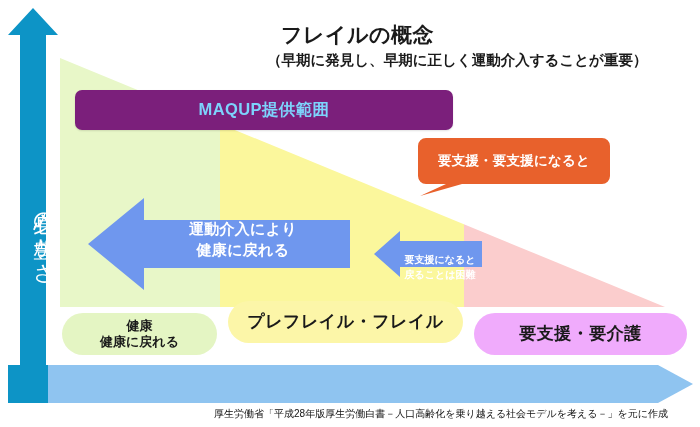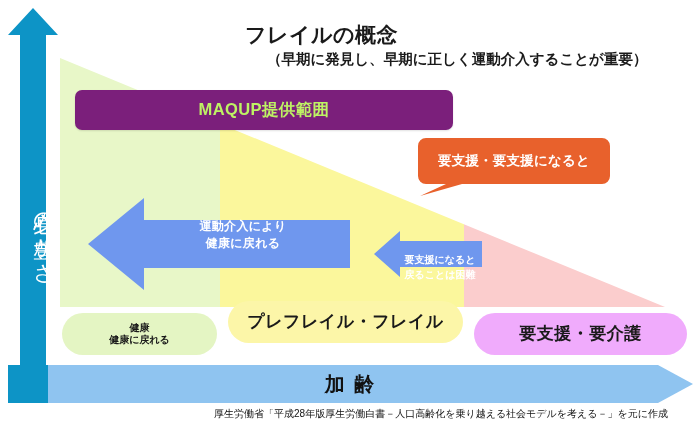--- a/index.html
+++ b/index.html
@@ -34,38 +34,38 @@
   
   .triangle{position:absolute;left:60px;top:58px;width:610px;height:252px;}
   .triangle svg{display:block;}
 
   
   .title-wrap{position:absolute;left:245px;top:22px;width:450px;}
   .title{
     font-size:21px;font-weight:700;color:#1a1a1a;
     letter-spacing:0.5px;line-height:1.2;
     white-space:nowrap;
+    margin-left:36px;
   }
   .subtitle{
     font-size:14.5px;font-weight:700;color:#1a1a1a;
     letter-spacing:0px;line-height:1.3;
     margin-top:4px;margin-left:22px;
     white-space:nowrap;
-    font-family:Liberation Mono, monospace;
   }
 
   
   .banner{
     position:absolute;left:75px;top:90px;width:378px;height:40px;
     background:#7b1f7b;border-radius:7px;
     display:flex;align-items:center;justify-content:center;
     box-shadow:0 1px 2px rgba(0,0,0,0.12);
   }
   .banner span{
-    color:#bef264;font-size:16.5px;font-weight:700;letter-spacing:0.4px;
+    color:#7dd3fc;font-size:16.5px;font-weight:700;letter-spacing:0.4px;
   }
 
   
   .callout{position:absolute;left:418px;top:138px;width:200px;height:58px;}
   .callout svg{position:absolute;left:0;top:0;}
   .callout span{
     position:absolute;left:0;top:10px;width:192px;height:26px;
     display:flex;align-items:center;justify-content:center;
     color:#ffffff;font-size:13.5px;font-weight:700;letter-spacing:0.2px;
     pointer-events:none;
@@ -80,21 +80,21 @@
   .arrow-small svg{display:block;}
 
   
   .pill{
     position:absolute;height:42px;border-radius:21px;
     display:flex;align-items:center;justify-content:center;
     text-align:center;color:#1a1a1a;
   }
   .pill span{line-height:1.2;}
   #pill-0{left:62px;top:313px;width:155px;background:#e4f5c3;}
-  #pill-0 span{font-size:10px;font-weight:700;}
+  #pill-0 span{font-size:13px;font-weight:700;}
   #pill-1{left:228px;top:301px;width:235px;background:#fcf6a8;}
   #pill-1 span{font-size:17px;font-weight:700;letter-spacing:0.5px;}
   #pill-2{left:474px;top:313px;width:213px;background:#f0abfc;}
   #pill-2 span{font-size:17px;font-weight:700;letter-spacing:0.5px;}
 
   
   .h-axis{position:absolute;left:8px;top:365px;width:685px;height:38px;}
   .h-axis svg{display:block;}
 
   
@@ -147,21 +147,21 @@
       <path d="M8,0 H184 A8,8 0 0 1 192,8 V38 A8,8 0 0 1 184,46 H44 L2,58 L28,46 H8 A8,8 0 0 1 0,38 V8 A8,8 0 0 1 8,0 Z" fill="#e8612c"></path>
     </svg>
     <span>要支援・要支援になると</span>
   </div>
 
   <div class="arrow-big">
     <svg width="262" height="92" viewBox="0 0 262 92">
       <polygon points="0,46 56,0 56,22 262,22 262,70 56,70 56,92" fill="#6f97ee"></polygon>
     </svg>
   </div>
-  <div class="txt" style="position:absolute;left:148px;top:218px;width:190px;text-align:center;color:#ffffff;font-size:12px;font-weight:700;line-height:1.42;letter-spacing:0.3px;">
+  <div class="txt" style="position:absolute;left:148px;top:218px;width:190px;text-align:center;color:#ffffff;font-size:15px;font-weight:700;line-height:1.42;letter-spacing:0.3px;">
     <div>運動介入により</div>
     <div>健康に戻れる</div>
   </div>
 
   <div class="arrow-small">
     <svg width="108" height="46" viewBox="0 0 108 46">
       <polygon points="0,23 26,0 26,10 108,10 108,36 26,36 26,46" fill="#6f97ee"></polygon>
     </svg>
   </div>
   <div class="txt" style="position:absolute;left:398px;top:238px;width:84px;text-align:center;color:#ffffff;font-size:10px;font-weight:700;line-height:1.45;margin-top:15px;">
@@ -183,17 +183,16 @@
   <div class="pill" id="pill-2">
     <span>要支援・要介護</span>
   </div>
 
   <div class="h-axis">
     <svg width="685" height="38" viewBox="0 0 685 38">
       <polygon points="0,0 650,0 685,19 650,38 0,38" fill="#8fc4f0"></polygon>
       <rect x="0" y="0" width="40" height="38" fill="#0d94c6"></rect>
     </svg>
   </div>
-  <div class="txt" style="position:absolute;left:8px;top:365px;width:685px;text-align:center;font-size:20px;font-weight:700;color:#111111;letter-spacing:2px;line-height:38px;">加 齢</div>
 
   <div class="footnote">厚生労働省「平成28年版厚生労働白書－人口高齢化を乗り越える社会モデルを考える－」を元に作成</div>
 
 </div>
 
 </body></html>

